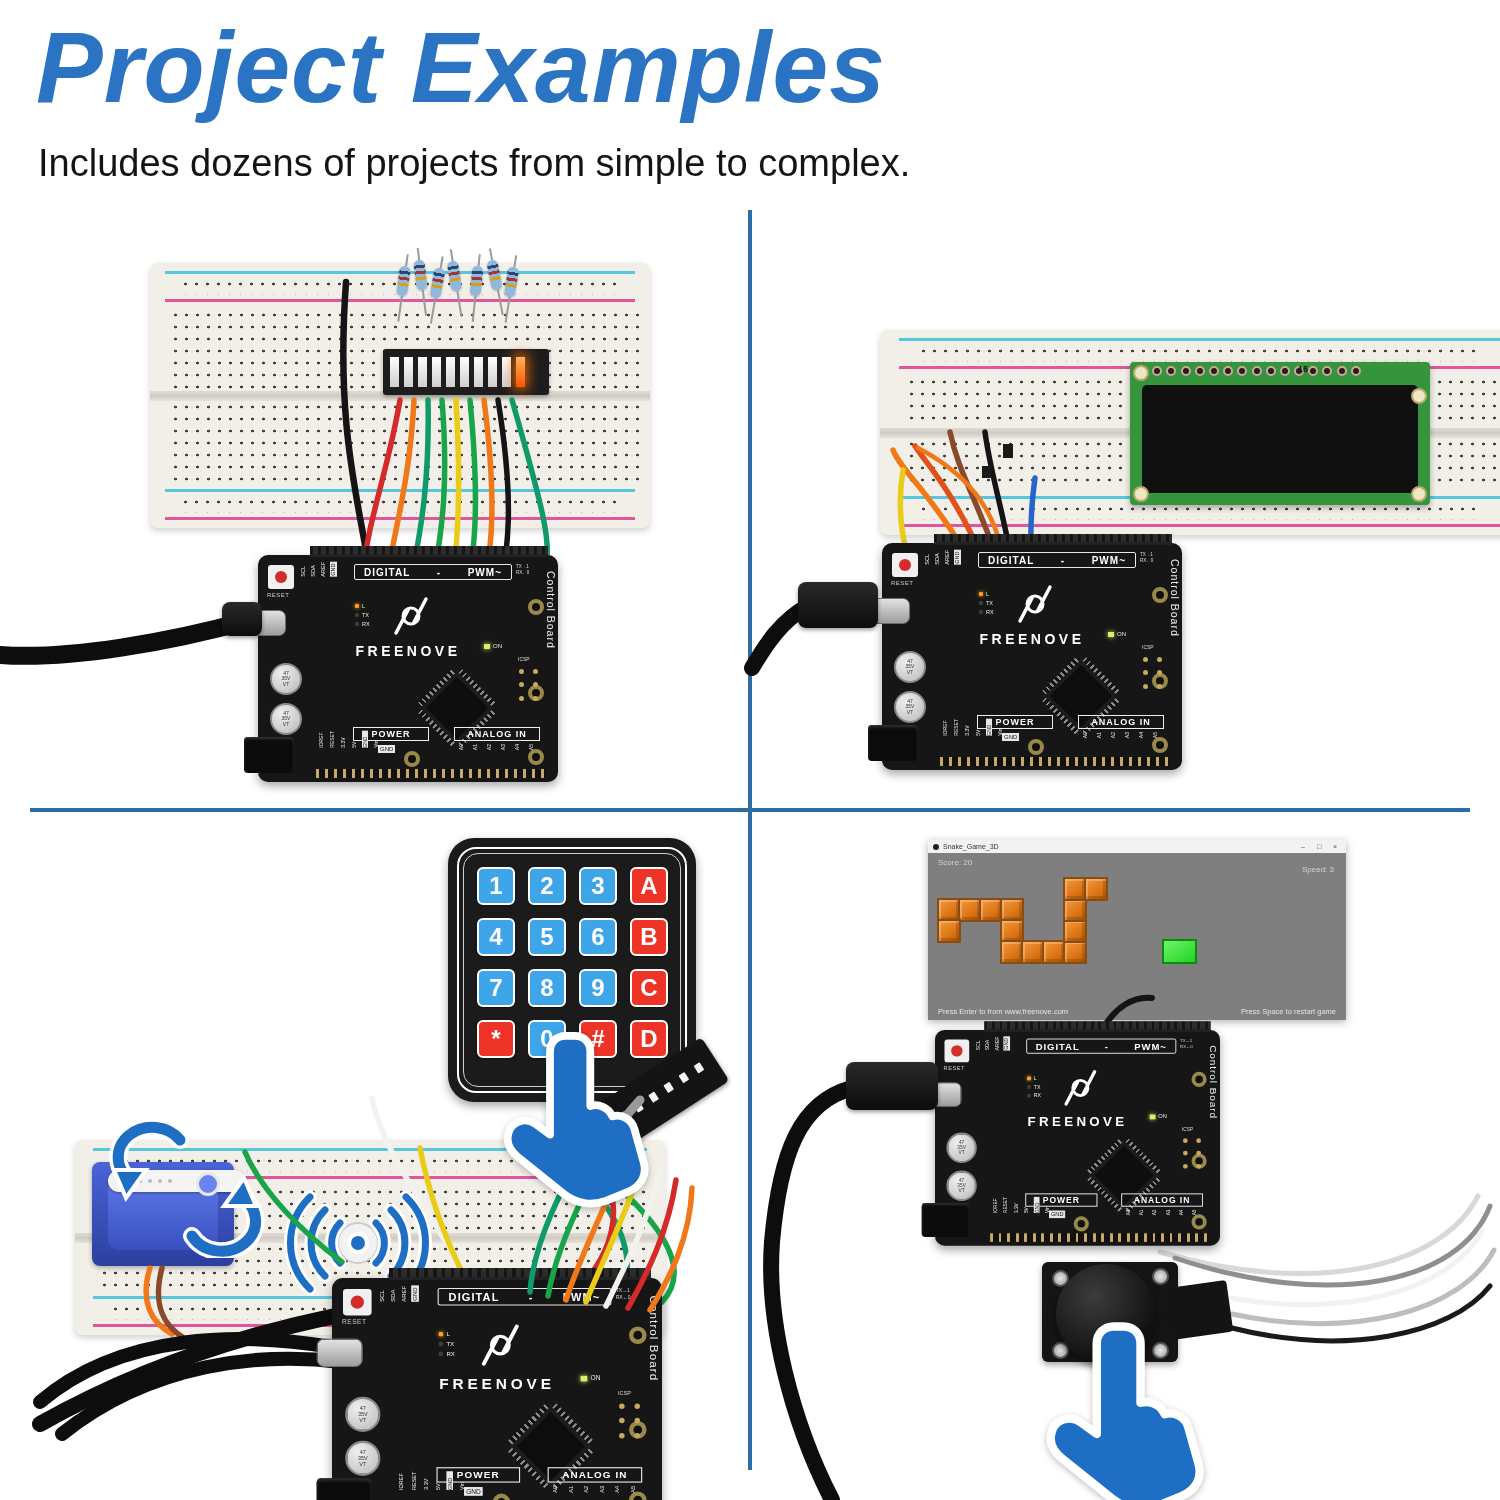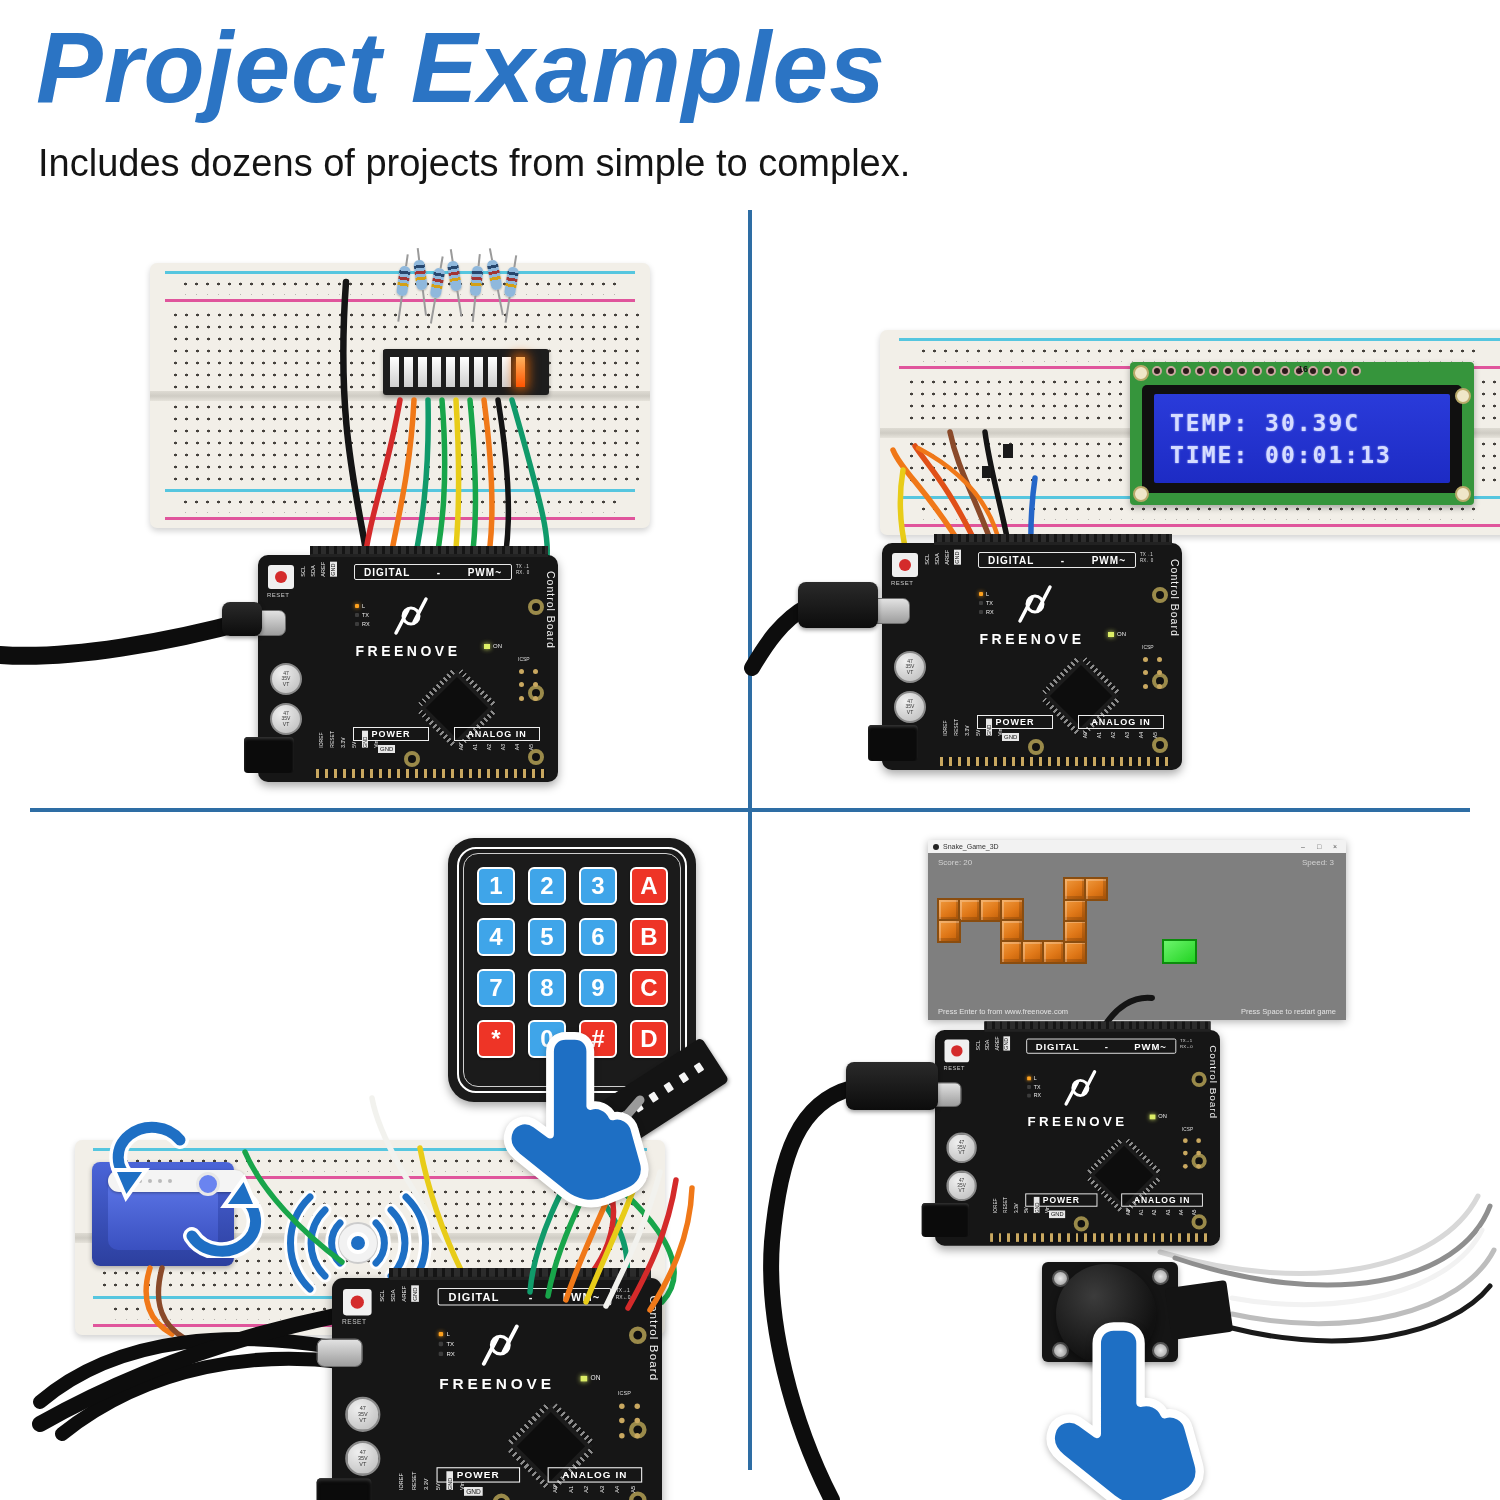--- a/index.html
+++ b/index.html
@@ -89,21 +89,21 @@
   .b-analogbox{left:196px;top:172px;width:86px;height:14px;border:1px solid #eee;
       font-size:9px;font-weight:bold;color:#fff;text-align:center;line-height:13px;letter-spacing:1px;}
   .b-gndbox{left:120px;top:190px;background:#e8e8e8;color:#111;font-size:6px;padding:1px 2px;}
   .b-ppins{left:60px;top:176px;display:flex;gap:5px;}
   .b-ppins span,.b-apins span{position:static;writing-mode:vertical-rl;transform:rotate(180deg);
       font-size:5px;color:#eee;}
   .b-apins{left:200px;top:189px;display:flex;gap:8px;}
   .b-hole{width:16px;height:16px;border-radius:50%;border:4px solid #9a8a4a;background:#101010;}
 
   
-  #lcd{left:1130px;top:362px;width:344px;height:143px;background:#36953C;border-radius:4px;
+  #lcd{left:1130px;top:362px;width:300px;height:143px;background:#36953C;border-radius:4px;
        box-shadow:0 3px 6px rgba(0,0,0,.3);}
   #lcd .bezel{position:absolute;left:12px;top:23px;right:12px;bottom:12px;background:#101010;border-radius:5px;}
   #lcd .screen{position:absolute;left:24px;top:32px;right:24px;bottom:22px;
        background:linear-gradient(#2a3bda,#1d2bc4);border-radius:2px;
        display:flex;flex-direction:column;justify-content:center;gap:6px;padding-left:16px;}
   #lcd .screen div{font-family:"DejaVu Sans Mono",monospace;font-size:23px;font-weight:bold;
        color:#d5dcff;letter-spacing:2px;text-shadow:0 0 2px #aab4ff;}
   #lcd .pins{position:absolute;left:8px;top:4px;display:flex;gap:4.2px;align-items:center;}
   #lcd .pins i{width:6px;height:6px;border-radius:50%;background:#2a1a1a;border:2px solid #caa8a0;display:block;}
   #lcd .pincount{position:absolute;left:168px;top:2px;font-size:9px;color:#111;font-weight:bold;}
@@ -153,21 +153,21 @@
 
   
   #game{left:928px;top:840px;width:418px;height:180px;box-shadow:0 2px 8px rgba(0,0,0,.3);}
   #game .titlebar{position:absolute;left:0;top:0;right:0;height:13px;background:#f2f2f2;
       display:flex;align-items:center;padding:0 5px;gap:4px;}
   #game .titlebar .appicon{width:6px;height:6px;border-radius:50%;background:#222;}
   #game .titlebar .ttl{font-size:7px;color:#333;flex:1;}
   #game .titlebar .wbtn{font-size:7px;color:#555;width:12px;text-align:center;}
   #game .gcanvas{position:absolute;left:0;top:13px;right:0;bottom:0;background:#7f7f7f;}
   #game .score{position:absolute;left:10px;top:5px;font-size:8px;color:#d2d2d2;}
-  #game .speed{position:absolute;right:12px;top:5px;font-size:8px;color:#d2d2d2;}
+  #game .speed{position:absolute;right:12px;top:12px;font-size:8px;color:#d2d2d2;}
   #game .hintL{position:absolute;left:10px;bottom:4px;font-size:7.5px;color:#e3e3e3;}
   #game .hintR{position:absolute;right:10px;bottom:4px;font-size:7.5px;color:#e3e3e3;padding-left:40px;}
   .snakecell{position:absolute;width:20px;height:20px;border:2px solid #8a4d0f;
       background:linear-gradient(145deg,#f09a3e,#e07818 55%,#c05f08);
       box-shadow:inset 2px 2px 0 rgba(255,255,255,.25), inset -3px -3px 0 rgba(0,0,0,.15);}
   .foodcell{position:absolute;border:2px solid #0c8c0c;
       background:linear-gradient(145deg,#6cf46c,#22d322);}
 
   
   #joy-pcb{left:1042px;top:1262px;width:136px;height:100px;background:#151515;border-radius:6px;
@@ -376,24 +376,20 @@
         <i></i>
         <i></i>
         <i></i>
         <i></i>
         <i></i>
         <i></i>
         <i></i>
       </div>
     <div class="pincount">16</div>
     <div class="bezel"></div>
-    <div class="screen">
-      <div>TEMP: 30.39C</div>
-      <div>TIME: 00:01:13</div>
-    </div>
     <div class="hole" style="left:3px;top:3px"></div>
     <div class="hole" style="right:3px;top:26px"></div>
     <div class="hole" style="left:3px;bottom:3px"></div>
     <div class="hole" style="right:3px;bottom:3px"></div>
   </div>
 
   <svg class="abs wires" style="left:0;top:0" width="1500" height="1500" viewBox="0 0 1500 1500">
     <g fill="none" stroke-linecap="round" stroke-width="5.5">
       <path d="M965,552 C928,490 902,472 893,450" stroke="#f07818"></path>
       <path d="M980,552 C948,484 928,466 915,446" stroke="#e05018"></path>

